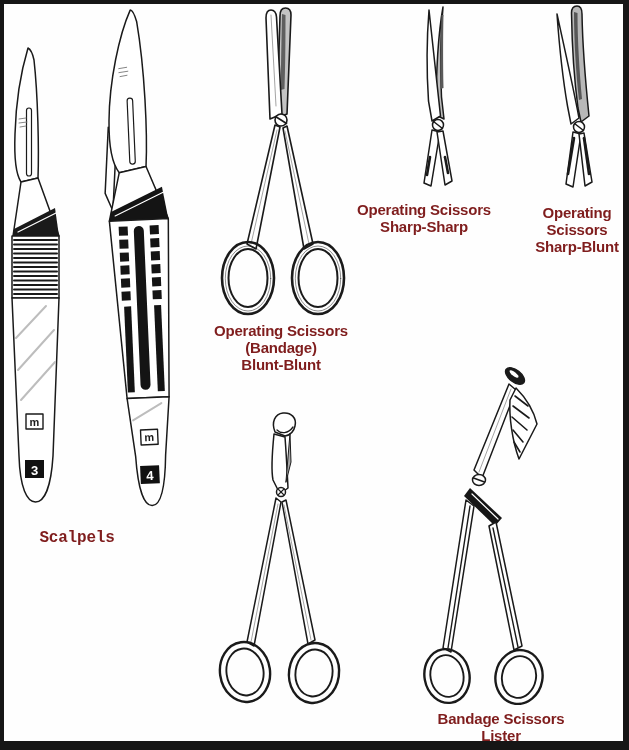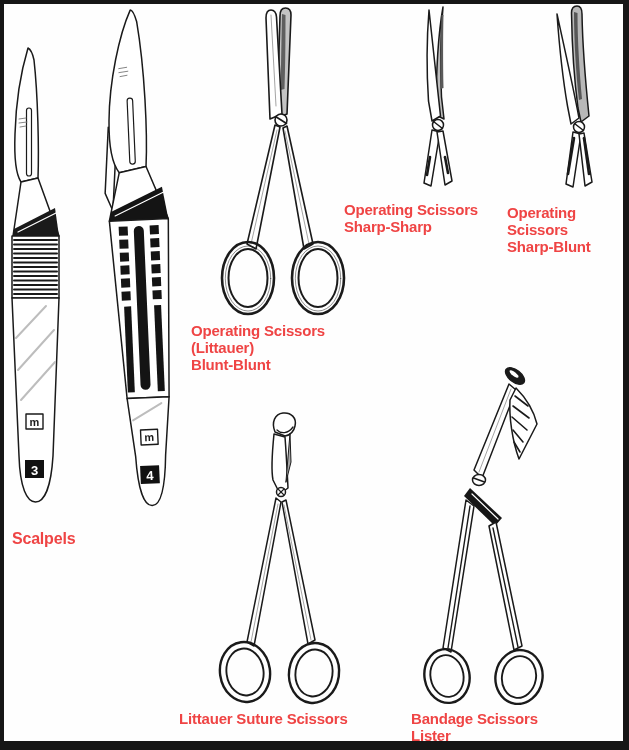--- a/index.html
+++ b/index.html
@@ -10,22 +10,22 @@
     background:#fefefe;
     border:solid #161616;
     border-width:4px 6px 9px 4px;
     overflow:hidden;
     font-family:"Liberation Sans", sans-serif;
   }
   .fig{position:absolute;}
   .fig svg{display:block;width:100%;height:100%;}
   .caption{
     position:absolute;
-    text-align:left;
-    color:#ef4444;
+    text-align:center;
+    color:#7f1d1d;
     font-weight:700;
     font-size:15px;
     line-height:17px;
     letter-spacing:-0.2px;
     white-space:nowrap;
   }
   .caption.big{font-size:16px;}
   .ink{stroke:#1a1a1a;stroke-linejoin:round;stroke-linecap:round;}
 </style>
 </head>
@@ -237,43 +237,42 @@
           </g>
           <g transform="rotate(10 101 317)">
             <ellipse cx="101" cy="317" rx="23.5" ry="27" stroke-width="2.4"></ellipse>
             <ellipse cx="101" cy="317" rx="17" ry="21" stroke-width="1.9"></ellipse>
           </g>
         </g>
       </g>
     </svg>
   </div>
 
-  <div class="caption big" style="left:8px;top:526px;width:130px;">
+  <div class="caption big" style="left:8px;top:526px;width:130px;font-family:Liberation Mono, monospace;">
     <div>Scalpels</div>
   </div>
 
   <div class="caption" style="left:187px;top:318px;width:180px;">
     <div>Operating Scissors</div>
-    <div>(Littauer)</div>
+    <div>(Bandage)</div>
     <div>Blunt-Blunt</div>
   </div>
 
   <div class="caption" style="left:340px;top:197px;width:160px;">
     <div>Operating Scissors</div>
     <div>Sharp-Sharp</div>
   </div>
 
   <div class="caption" style="left:503px;top:200px;width:140px;">
     <div>Operating</div>
     <div>Scissors</div>
     <div>Sharp-Blunt</div>
   </div>
 
   <div class="caption" style="left:175px;top:706px;width:210px;">
-    <div>Littauer Suture Scissors</div>
   </div>
 
   <div class="caption" style="left:407px;top:706px;width:180px;">
     <div>Bandage Scissors</div>
     <div>Lister</div>
   </div>
 
 </div>
 
 </body></html>

